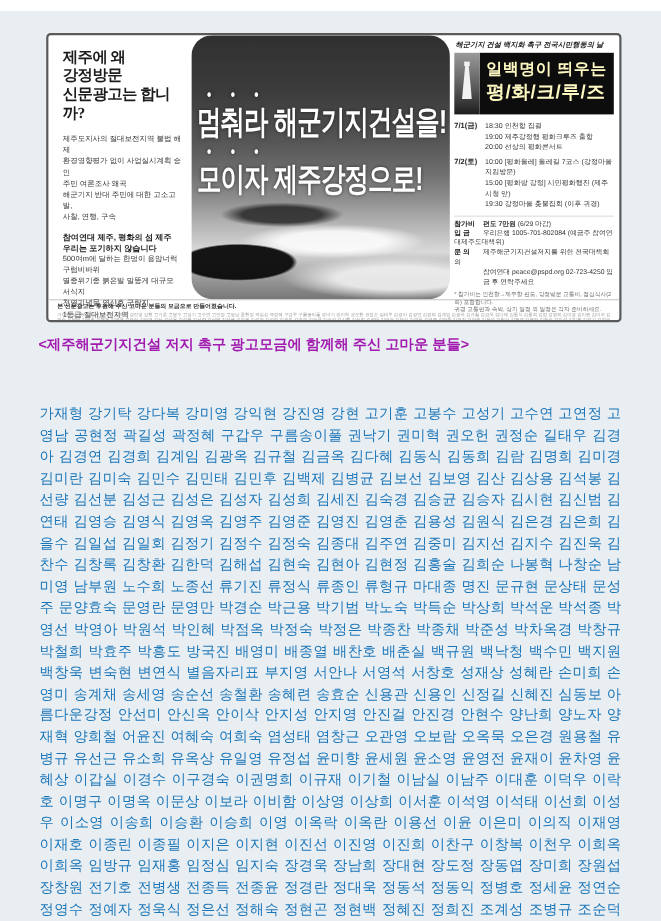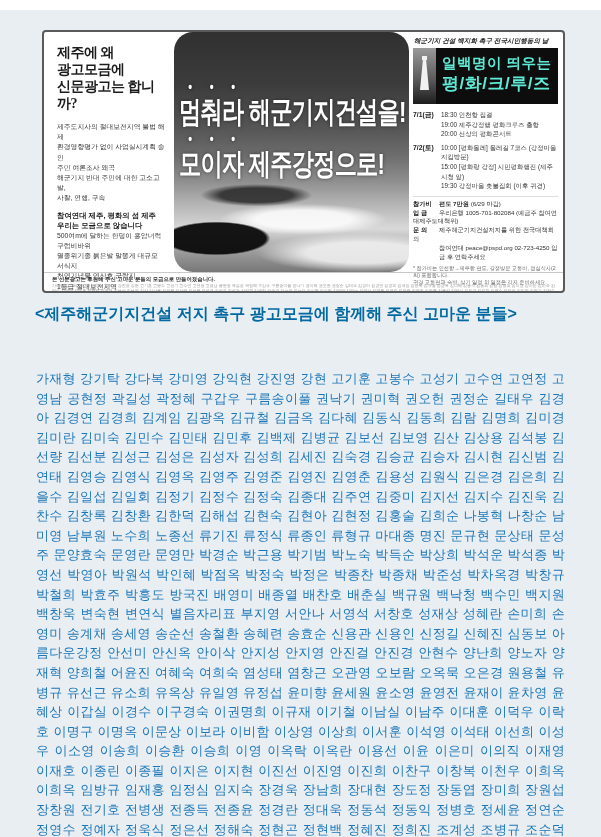--- a/index.html
+++ b/index.html
@@ -38,21 +38,21 @@
 
   
   .ad-right { width:154px; flex:none; padding:3px 5px 0 4px; color:#222; }
   .tagline { font-size:6.6px; font-weight:bold; font-style:italic; margin:2px 0 2px 1px; }
   .box-row { display:flex; height:56px; }
   .lighthouse { width:23px; flex:none; position:relative;
                 background:linear-gradient(180deg,#9a9a9a 0%,#5c5c5c 55%,#1d1d1d 100%); }
   .lh-tower { position:absolute; left:7px; top:12px; width:9px; height:30px; background:#f2f2f2;
               clip-path:polygon(32% 0,68% 0,100% 100%,0 100%); }
   .lh-cap { position:absolute; left:9px; top:8px; width:5px; height:4px; background:#f2f2f2; }
-  .black-box { flex:1; background:#0d0d0d; color:#5eead4; padding:5px 4px 0 6px; }
+  .black-box { flex:1; background:#0d0d0d; color:#fef9c3; padding:5px 4px 0 6px; }
   .box-l1 { font-size:14.5px; font-weight:bold; letter-spacing:.5px; line-height:20px; }
   .box-l2 { font-size:17px; font-weight:bold; letter-spacing:.5px; line-height:22px; }
 
   .schedule { margin-top:6px; }
   .sch-group { display:flex; margin-bottom:4px; }
   .sch-day { width:28px; flex:none; font-size:6.8px; font-weight:bold; line-height:9.6px; }
   .sch-items { flex:1; }
   .sch-item { font-size:6.4px; line-height:9.6px; color:#333; }
 
   .meta { margin-top:5px; border-top:1px solid #ddd; padding-top:3px; }
@@ -63,49 +63,49 @@
 
   .note { margin-top:4px; }
   .note-line { font-size:5.2px; line-height:7px; color:#666; }
 
   
   .ad-caption { height:59px; border-top:1px solid #c9c9c9; padding:3px 8px 0 8px; overflow:hidden; }
   .cap-bold { font-size:5.4px; font-weight:bold; color:#2a2a2a; line-height:7px; }
   .cap-names { font-size:4px; line-height:5.2px; color:#969696; text-align:justify; word-break:break-all; }
 
   
-  .donors-heading { margin:11px 0 0 35px; font-size:16px; font-weight:bold;
-                    color:#0369a1; letter-spacing:0px; }
+  .donors-heading { margin:11px 0 0 35px; font-size:13px; font-weight:bold;
+                    color:#a21caf; letter-spacing:0px; }
   .donors-names { margin:44px 36px 0 36px; width:529px; font-size:13px; line-height:19.6px;
                   color:#1b76b8; font-weight:500; text-align:justify; word-break:break-all;
                   letter-spacing:.3px; }
 </style>
 </head>
 <body>
 
 <div class="top-strip"></div>
 
 <div class="ad-card">
   <div class="ad-main">
 
     <div class="ad-left">
       <div class="ad-title">
         <div>제주에 왜</div>
-        <div>광고모금에</div>
+        <div>강정방문</div>
         <div>신문광고는 합니까?</div>
       </div>
       <div class="sec-item">제주도지사의 절대보전지역 불법 해제</div>
       <div class="sec-item">환경영향평가 없이 사업실시계획 승인</div>
       <div class="sec-item">주민 여론조사 왜곡</div>
       <div class="sec-item">해군기지 반대 주민에 대한 고소고발,</div>
       <div class="sec-item">사찰, 연행, 구속</div>
 
       <div class="sec-title">
         <div>참여연대 제주, 평화의 섬 제주</div>
-        <div>우리는 모금으로 않습니다</div>
+        <div>우리는 포기하지 않습니다</div>
       </div>
       <div class="sec-item">500여m에 달하는 한덩이 용암너럭 구럼비바위</div>
       <div class="sec-item">멸종위기종 붉은발 말똥게 대규모 서식지</div>
       <div class="sec-item">천연기념물 연산호 군락지</div>
       <div class="sec-item">1등급 절대보전지역</div>
 
     </div>
 
     <div class="ad-photo">
       <div class="headline">

